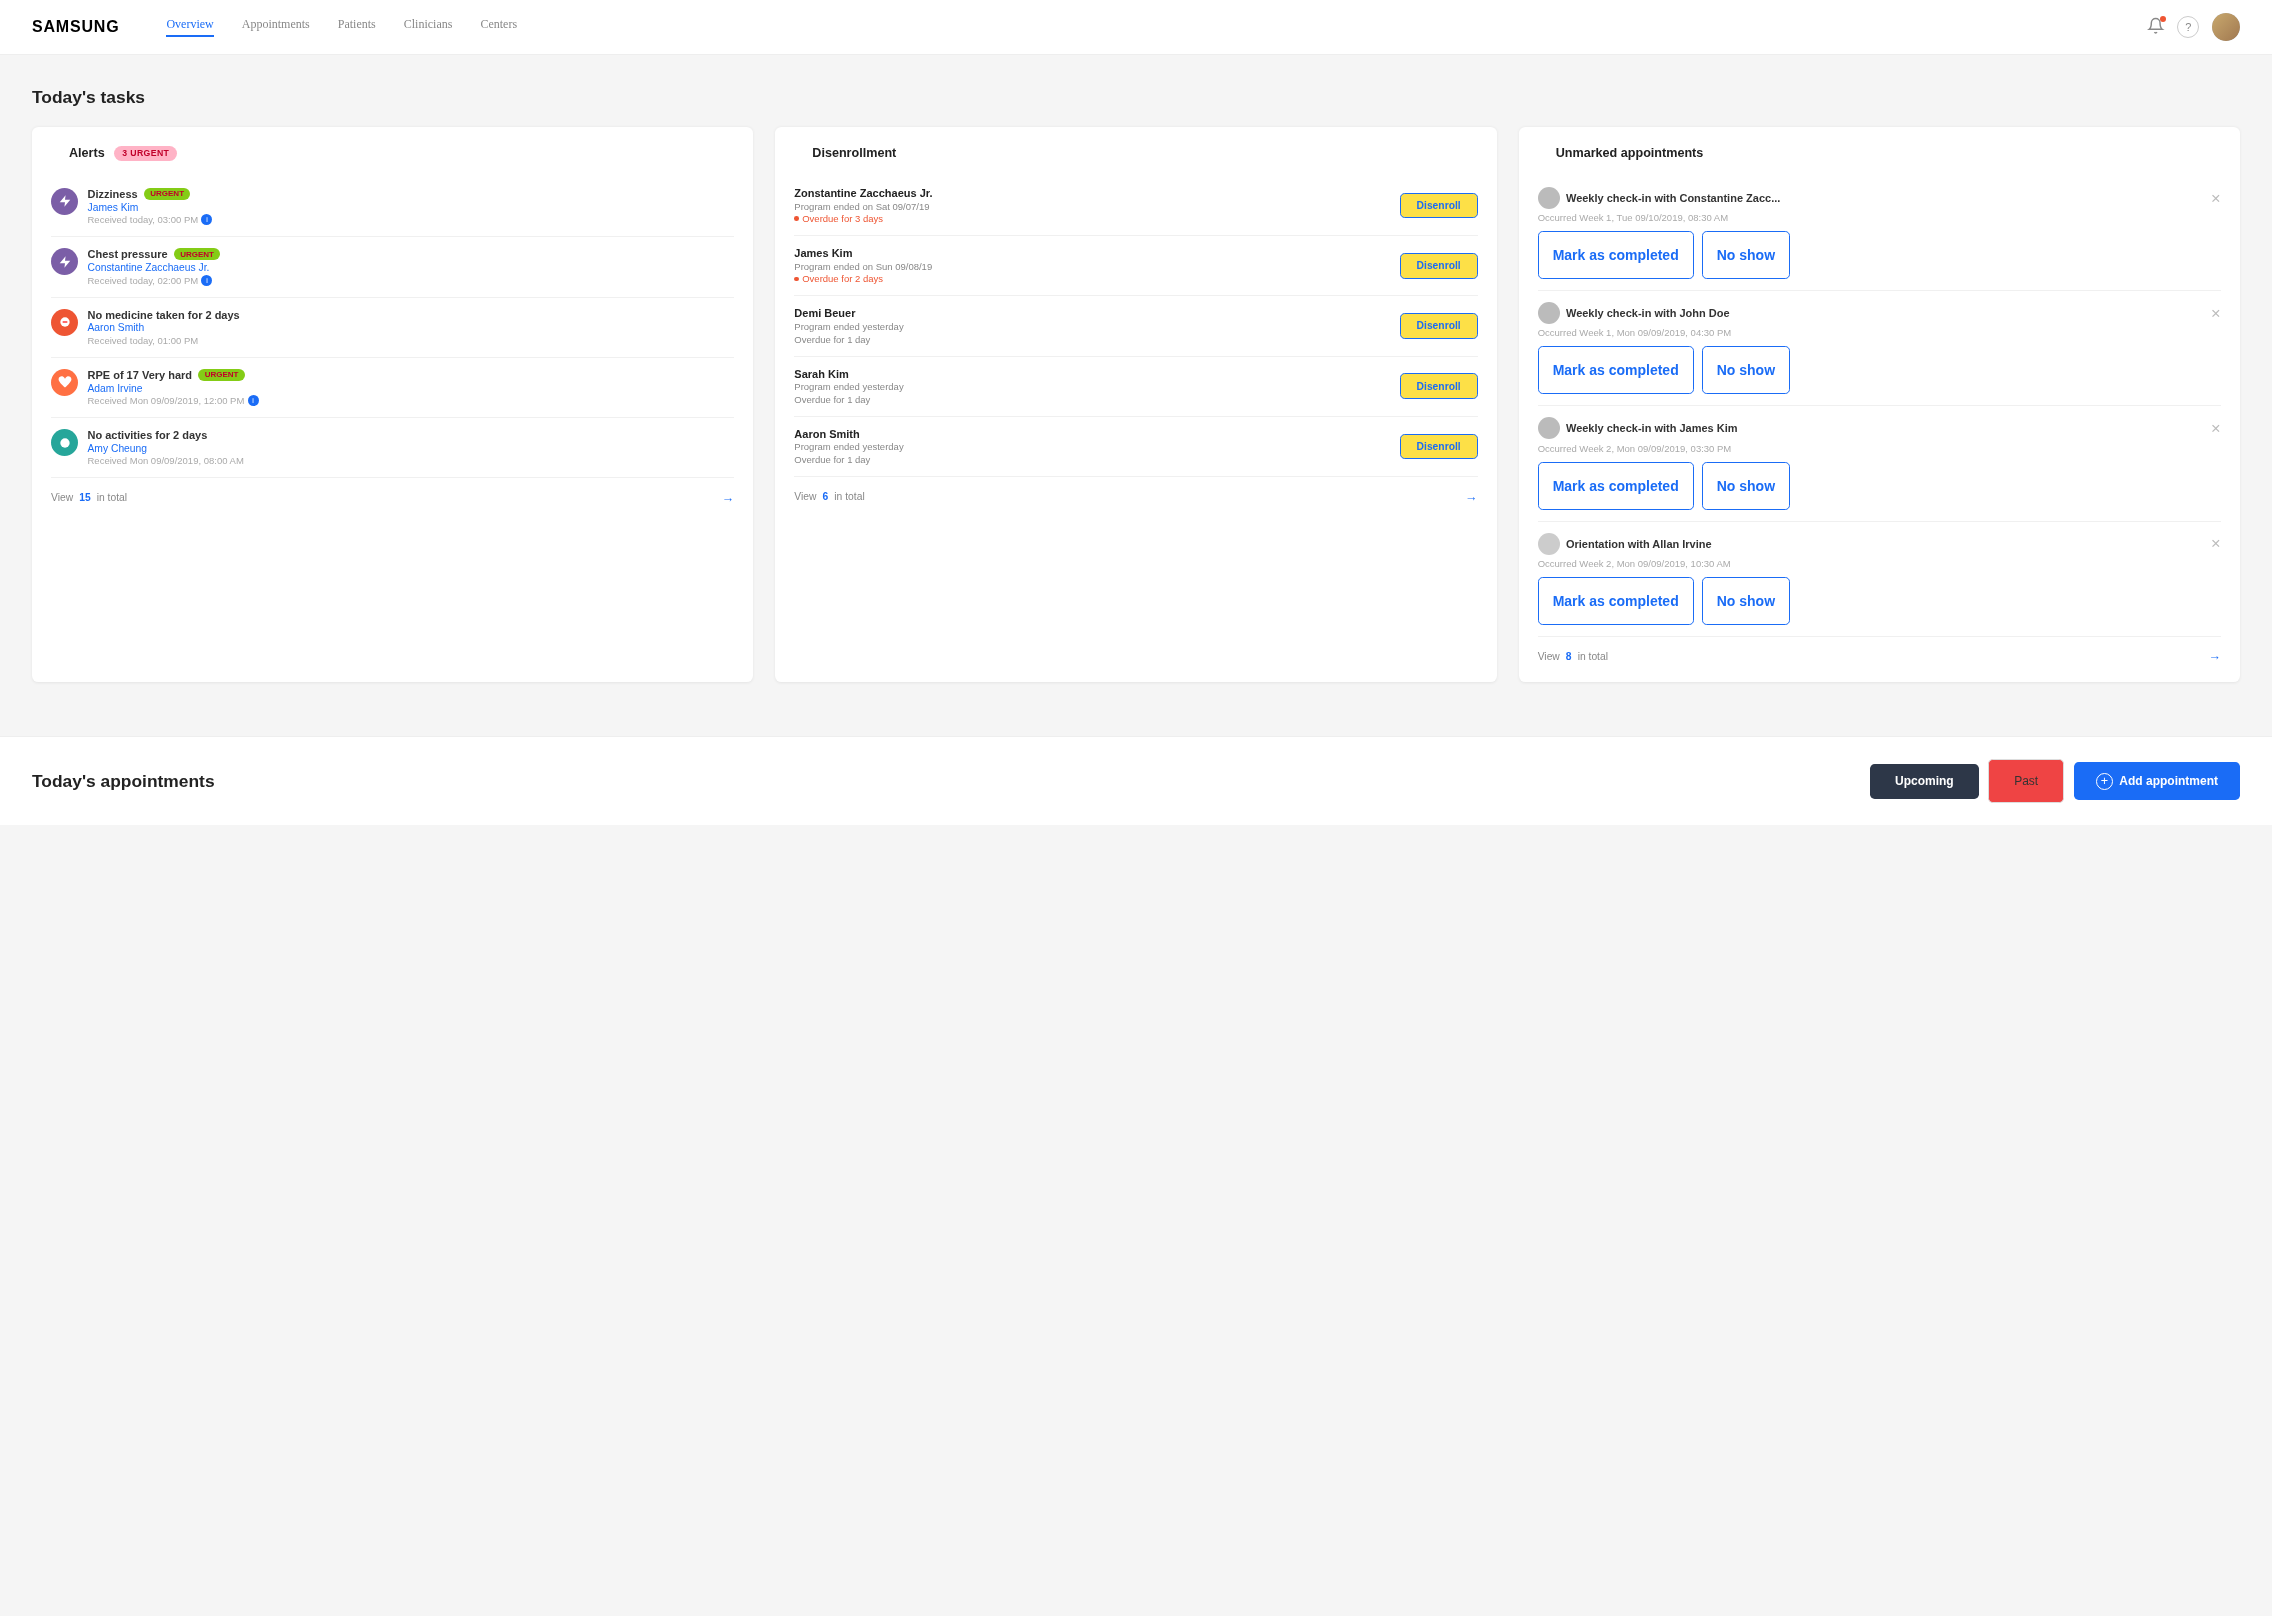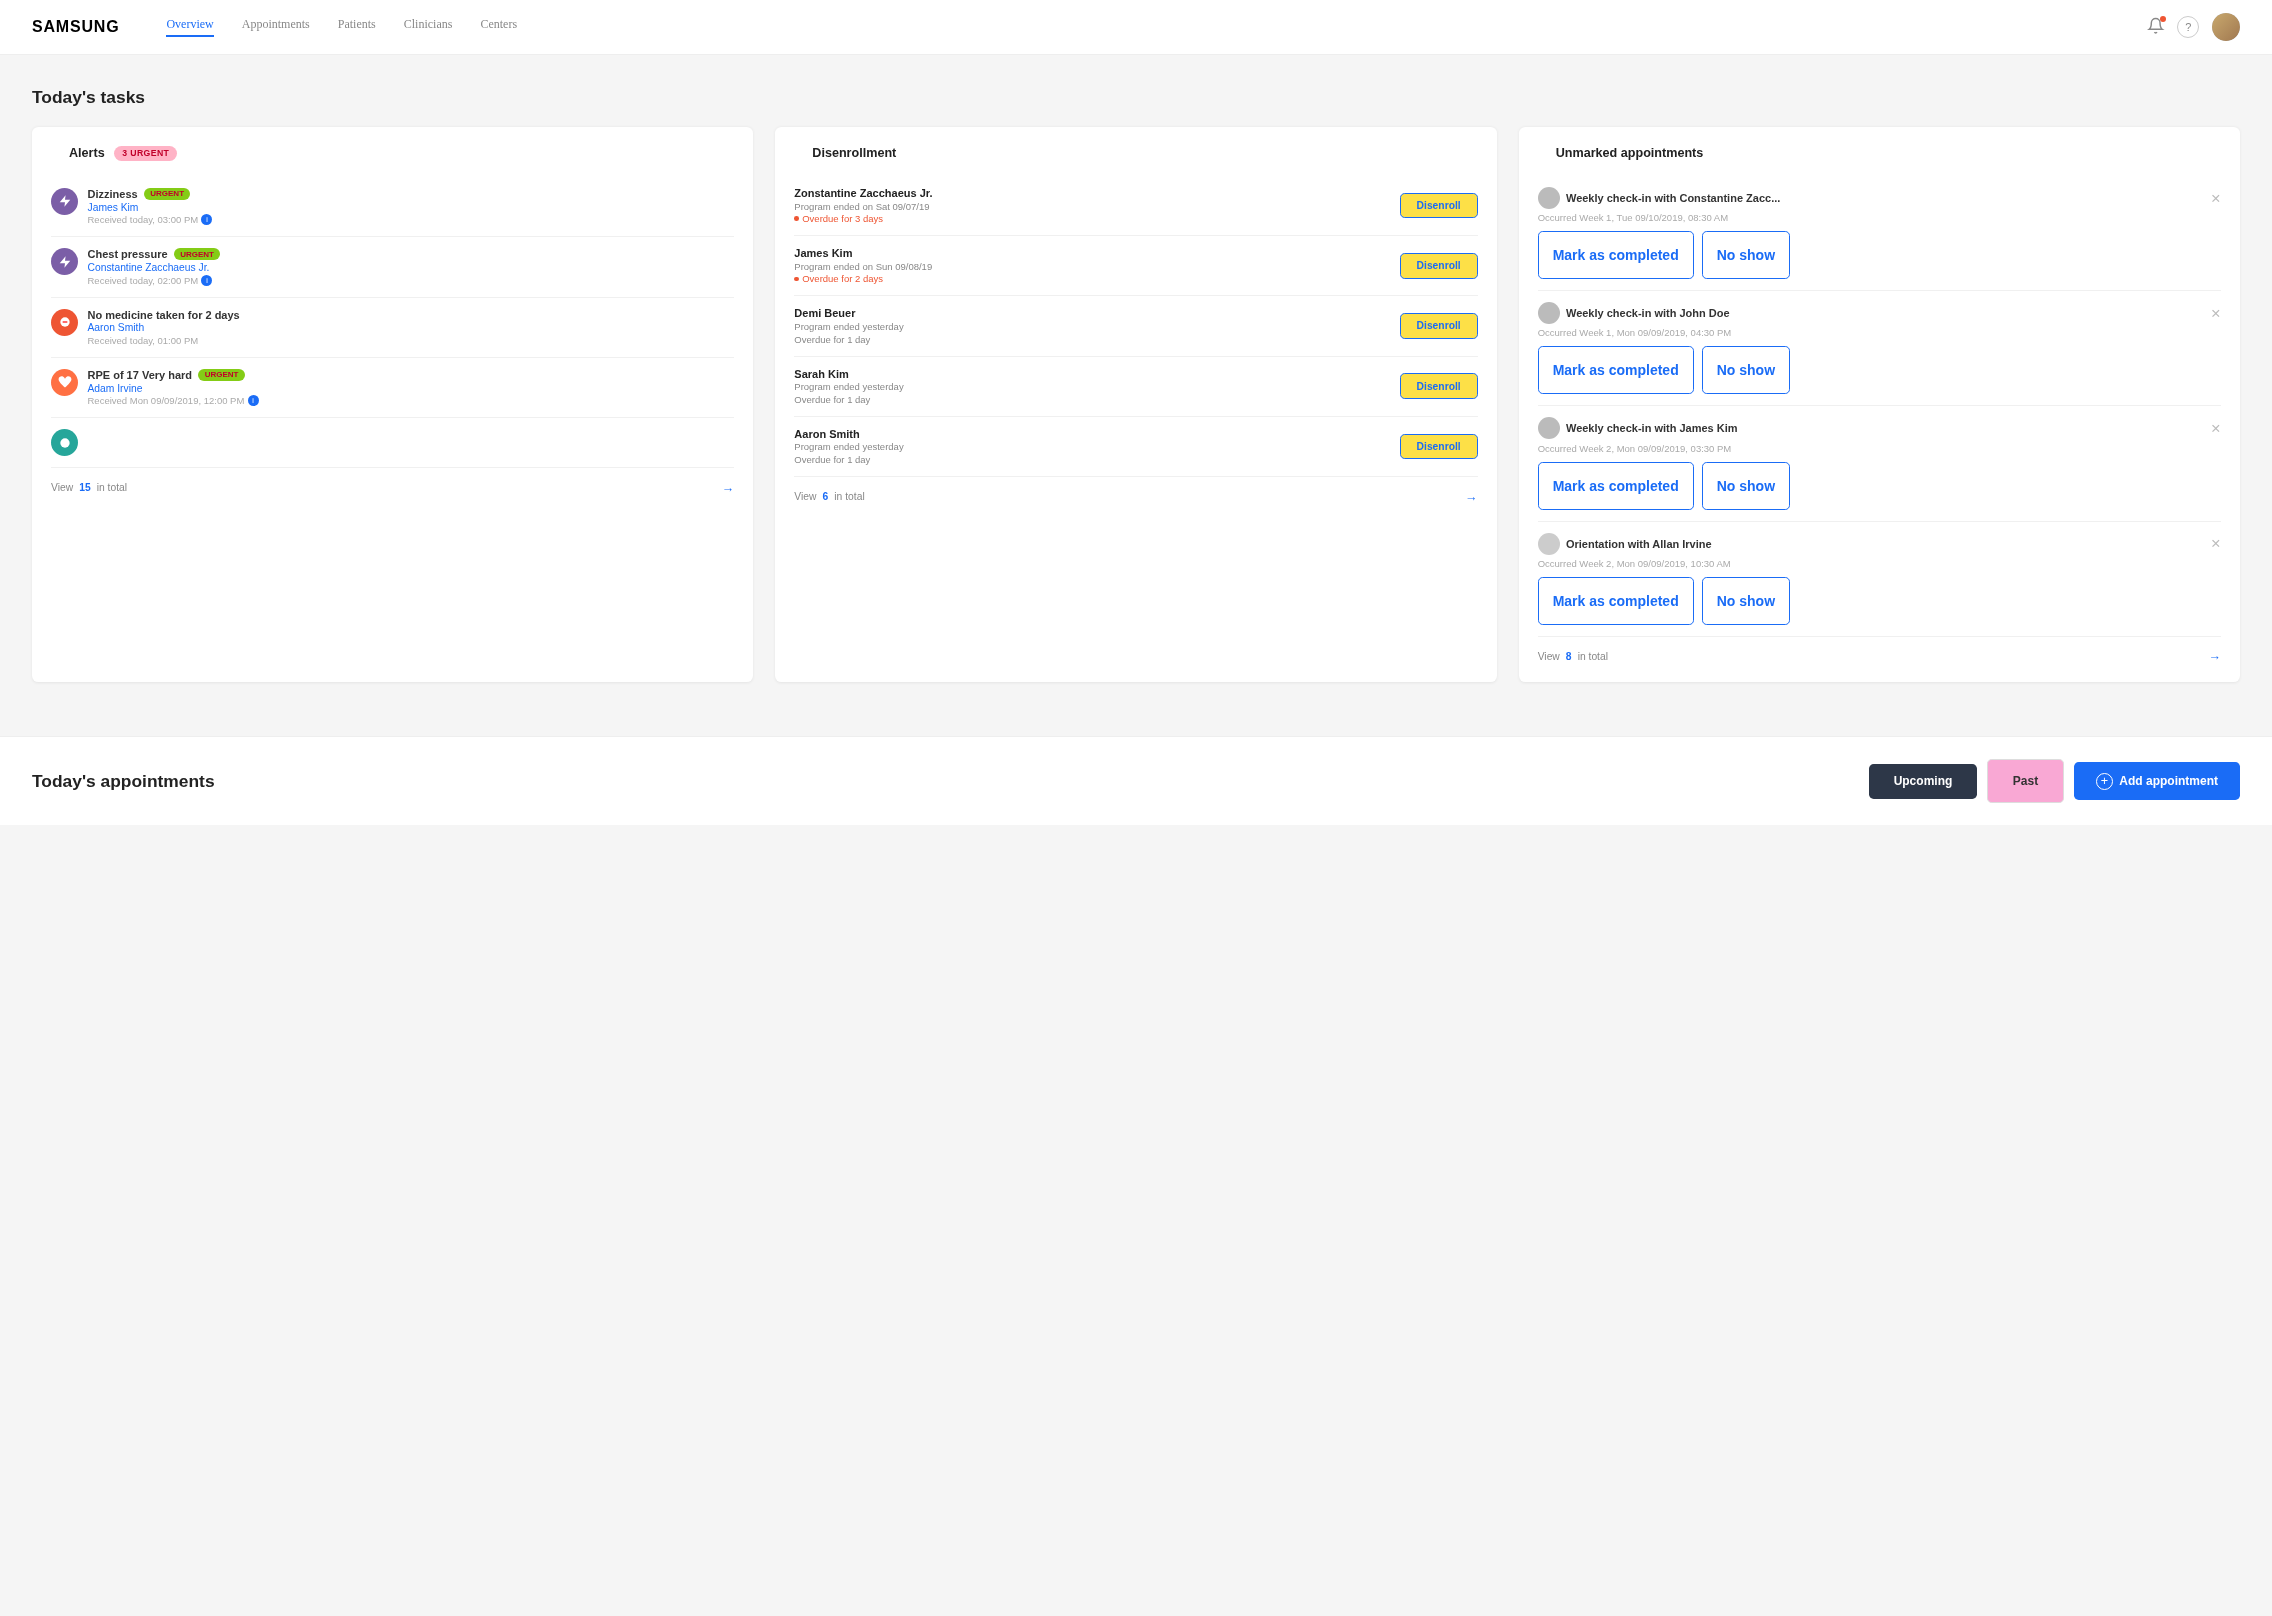--- a/index.html
+++ b/index.html
@@ -69,21 +69,21 @@
     .appt-time { color: #aaa; font-size: 9.5px; margin-bottom: 8px; }
     .appt-actions { display: flex; gap: 8px; }
     .btn-mark { border: 1.2px solid #1a6cf6; color: #1a6cf6; background: #fff; padding: 15px 14px; border-radius: 4.7px; font-size: 14px; font-weight: 600; cursor: pointer; }
     .close-btn { color: #bbb; font-size: 12.6px; cursor: pointer; background: none; border: none; }
 
     
     .bottom-bar { background: #fff; padding: 22px 32px; border-top: 0.8px solid #eee; display: flex; align-items: center; justify-content: space-between; }
     .bottom-title { font-size: 17.4px; font-weight: 700; color: #222; }
     .bottom-actions { display: flex; gap: 9.5px; align-items: center; }
     .btn-upcoming { background: #2d3748; color: #fff; border: none; padding: 10.3px 25px; border-radius: 4.7px; font-size: 12px; font-weight: 600; cursor: pointer; }
-    .btn-past { background: #f9a8d4; color: #333; border: 1.2px solid #ddd; padding: 14px 25px; border-radius: 4.7px; font-size: 12px; font-weight: 700; cursor: pointer; }
+    .btn-past { background: #ef4444; color: #333; border: 1.2px solid #ddd; padding: 14px 25px; border-radius: 4.7px; font-size: 12px; font-weight: 400; cursor: pointer; }
     .btn-add { background: #1a6cf6; color: #fff; border: none; padding: 10.3px 22px; border-radius: 4.7px; font-size: 12px; font-weight: 600; cursor: pointer; display: flex; align-items: center; gap: 6.3px; }
     .plus-circle { width: 17.4px; height: 17.4px; border-radius: 50%; border: 1.6px solid #fff; display: inline-flex; align-items: center; justify-content: center; font-size: 12.6px; font-weight: 300; }
   </style>
 </head>
 <body>
 
 <header class="header">
   <div class="logo">SAMSUNG</div>
   <nav class="nav">
     <span class="nav-item active">Overview</span>
@@ -193,20 +193,29 @@
         </div>
       </div>
 
       <div class="alert-item">
         <div class="alert-icon teal">
           <svg width="14" height="14" viewBox="0 0 24 24" fill="white">
               <circle cx="12" cy="12" r="8"></circle>
               <path d="M8 12h8M12 8v8" stroke="white" stroke-width="2"></path>
             </svg>
         </div>
+        <div class="alert-content">
+          <div class="alert-title">
+            <span>No activities for 2 days</span>
+          </div>
+          <div class="alert-patient">Amy Cheung</div>
+          <div class="alert-time">
+            <span>Received Mon 09/09/2019, 08:00 AM</span>
+          </div>
+        </div>
       </div>
 
       <div class="view-all">
         <span>
           <span>View</span>
           <span class="count">15</span>
           <span>in total</span>
         </span>
         <span class="arrow-right">→</span>
       </div>

